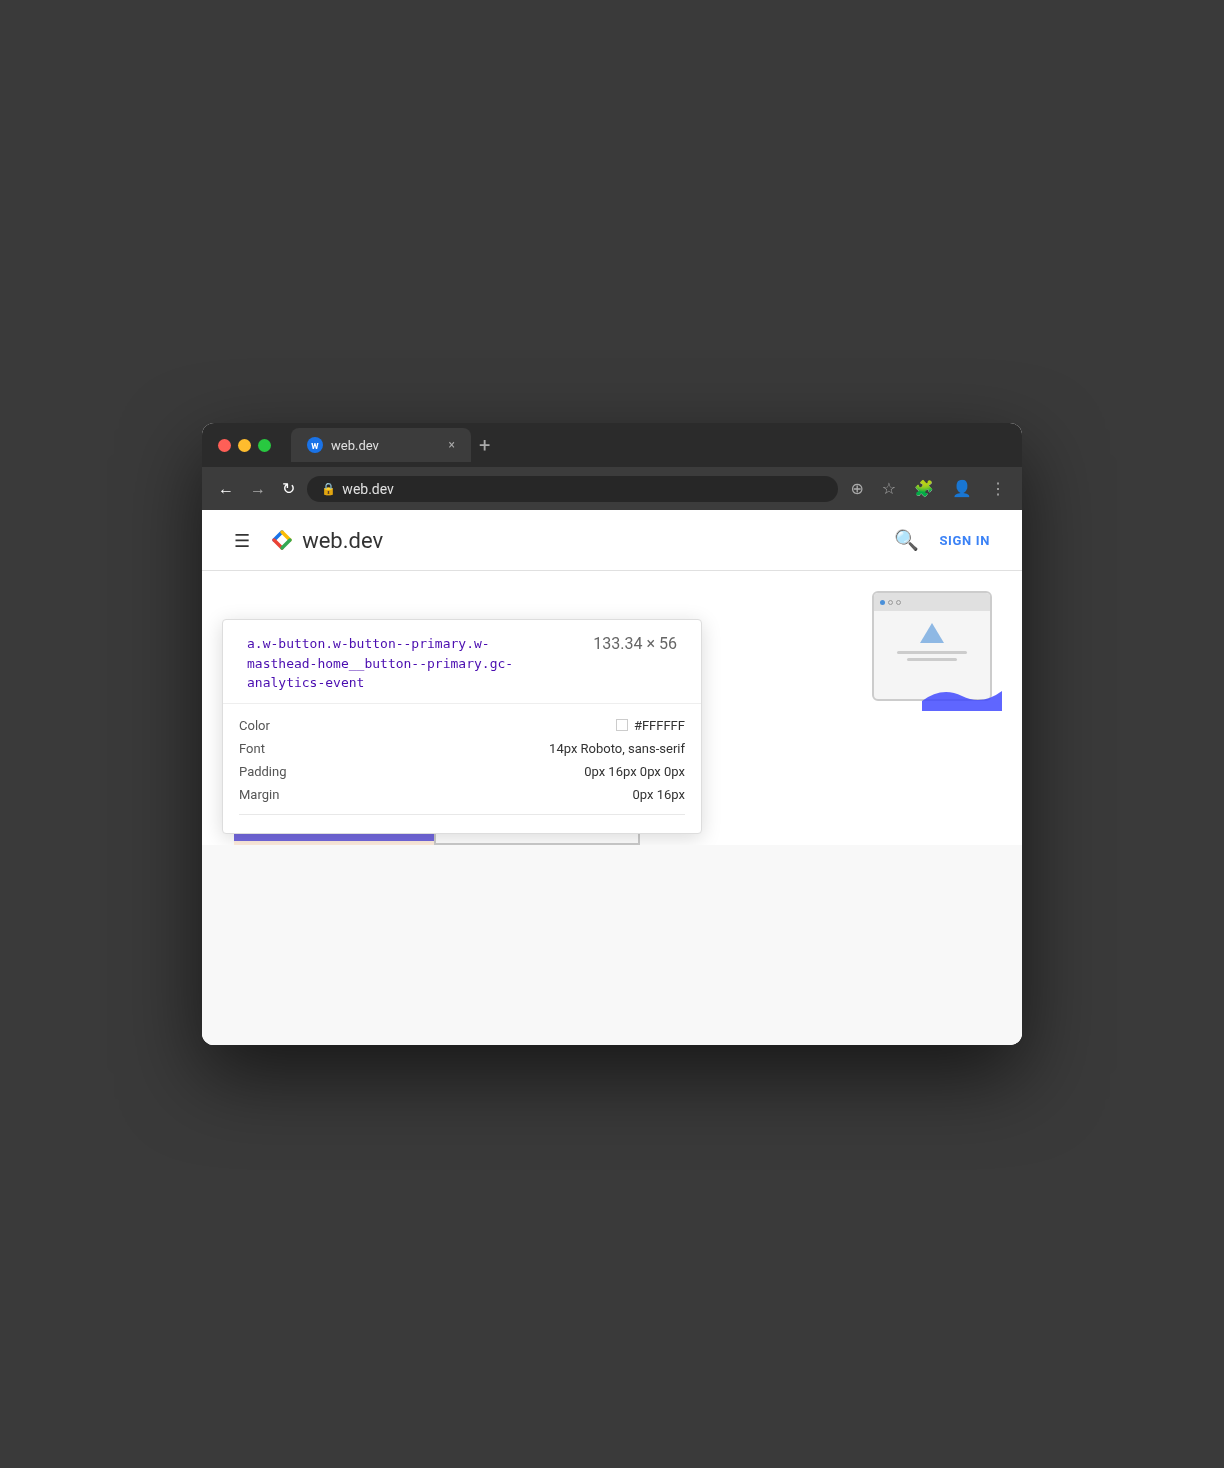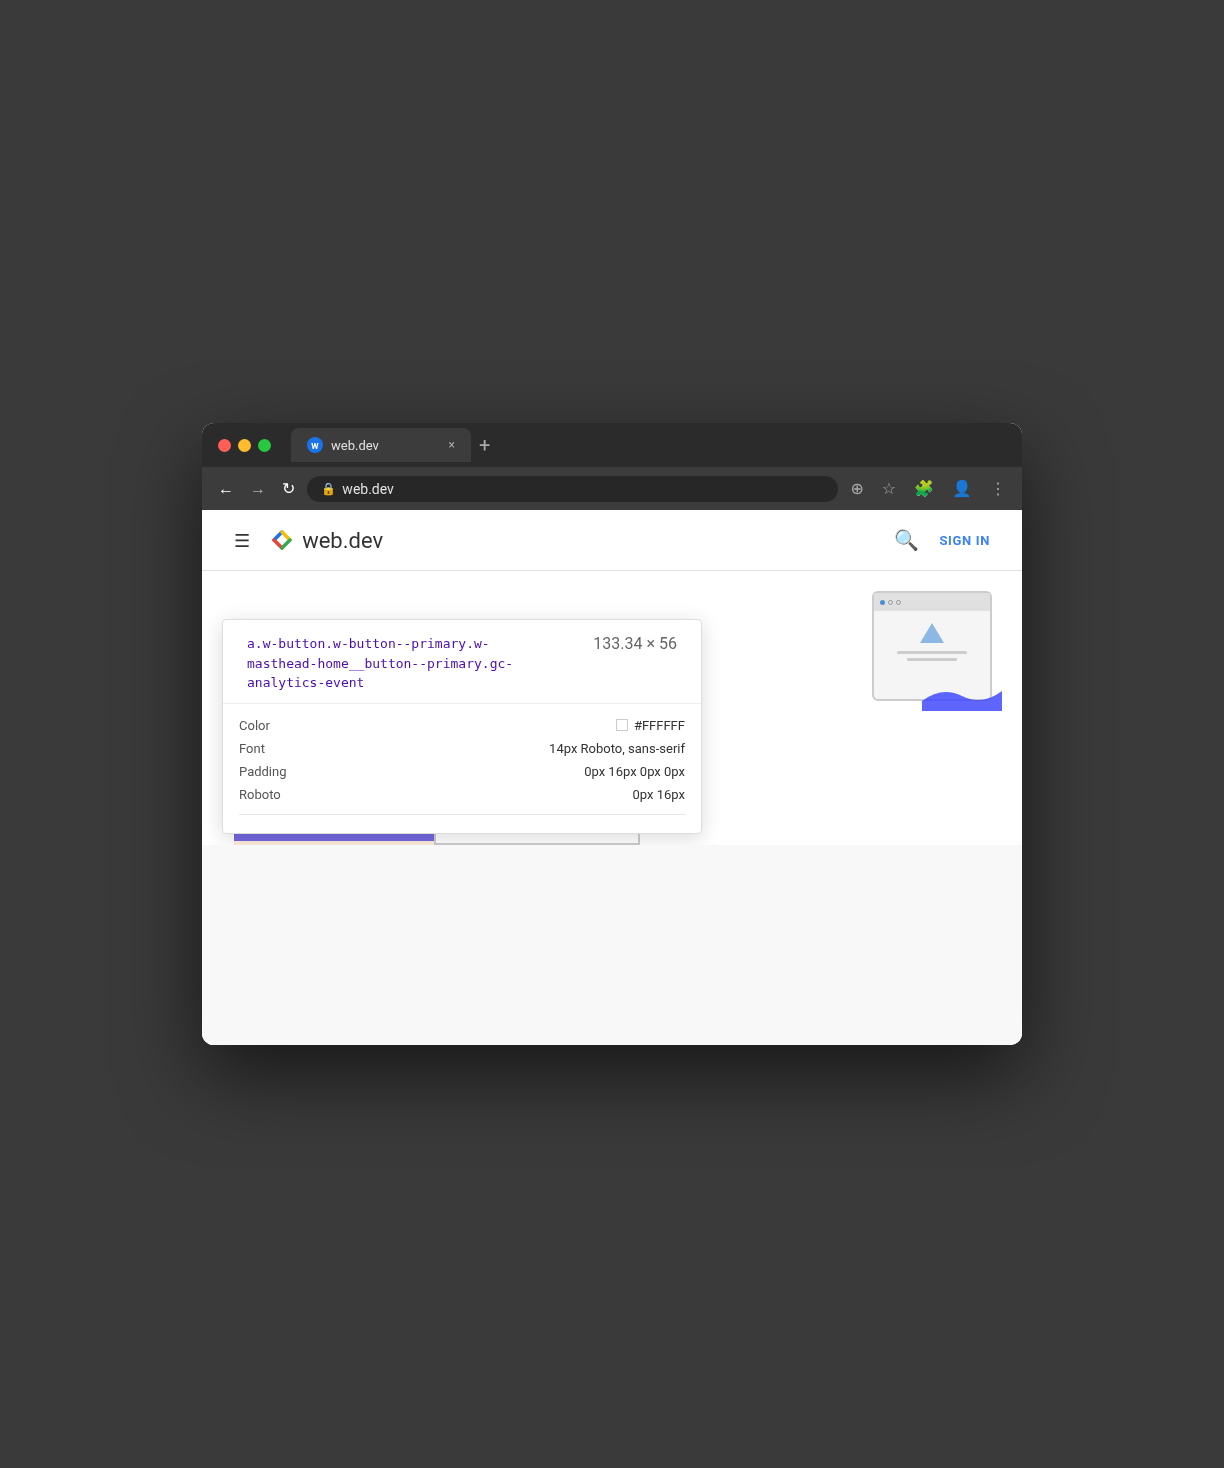--- a/index.html
+++ b/index.html
@@ -537,21 +537,21 @@
             <span class="tooltip-row-value">14px Roboto, sans-serif</span>
           </div>
 
 
           <div class="tooltip-row">
             <span class="tooltip-row-label">Padding</span>
             <span class="tooltip-row-value">0px 16px 0px 0px</span>
           </div>
 
           <div class="tooltip-row">
-            <span class="tooltip-row-label">Roboto</span>
+            <span class="tooltip-row-label">Margin</span>
             <span class="tooltip-row-value">0px 16px</span>
           </div>
 
           <div class="divider-line"></div>
 
         </div>
 
       </div>
 
       <div class="button-row">

